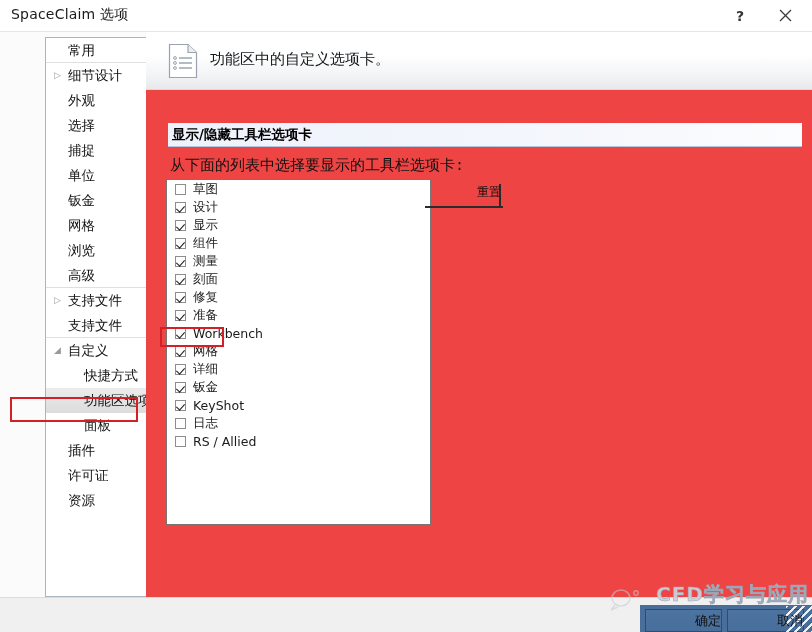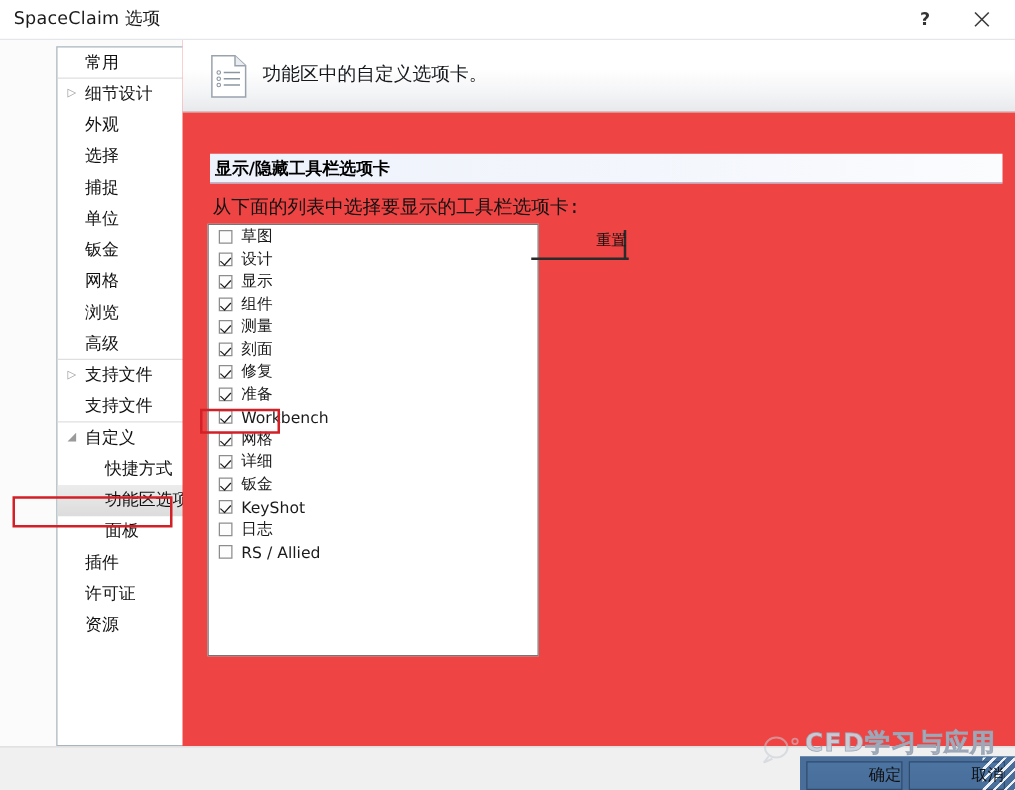--- a/index.html
+++ b/index.html
@@ -187,21 +187,21 @@
   .wm{
     position:absolute;left:604px;top:579px;width:208px;height:53px;
     pointer-events:none;
   }
   .wm-tint{
     position:absolute;left:36px;top:26px;width:172px;height:27px;
     background:rgba(32,82,140,0.80);
     mix-blend-mode:multiply;
   }
   .wm-text{
-    position:absolute;left:40px;top:2px;
+    position:absolute;left:52px;top:2px;
     font-size:20px;font-weight:bold;letter-spacing:1px;
     color:rgba(200,208,218,0.95);
     -webkit-text-stroke:0.6px rgba(150,162,178,0.9);
     white-space:nowrap;
     font-family:"DejaVu Sans","Liberation Sans",sans-serif;
   }
   .wm-logo{
     position:absolute;left:2px;top:6px;width:38px;height:26px;
     opacity:.55;
   }

